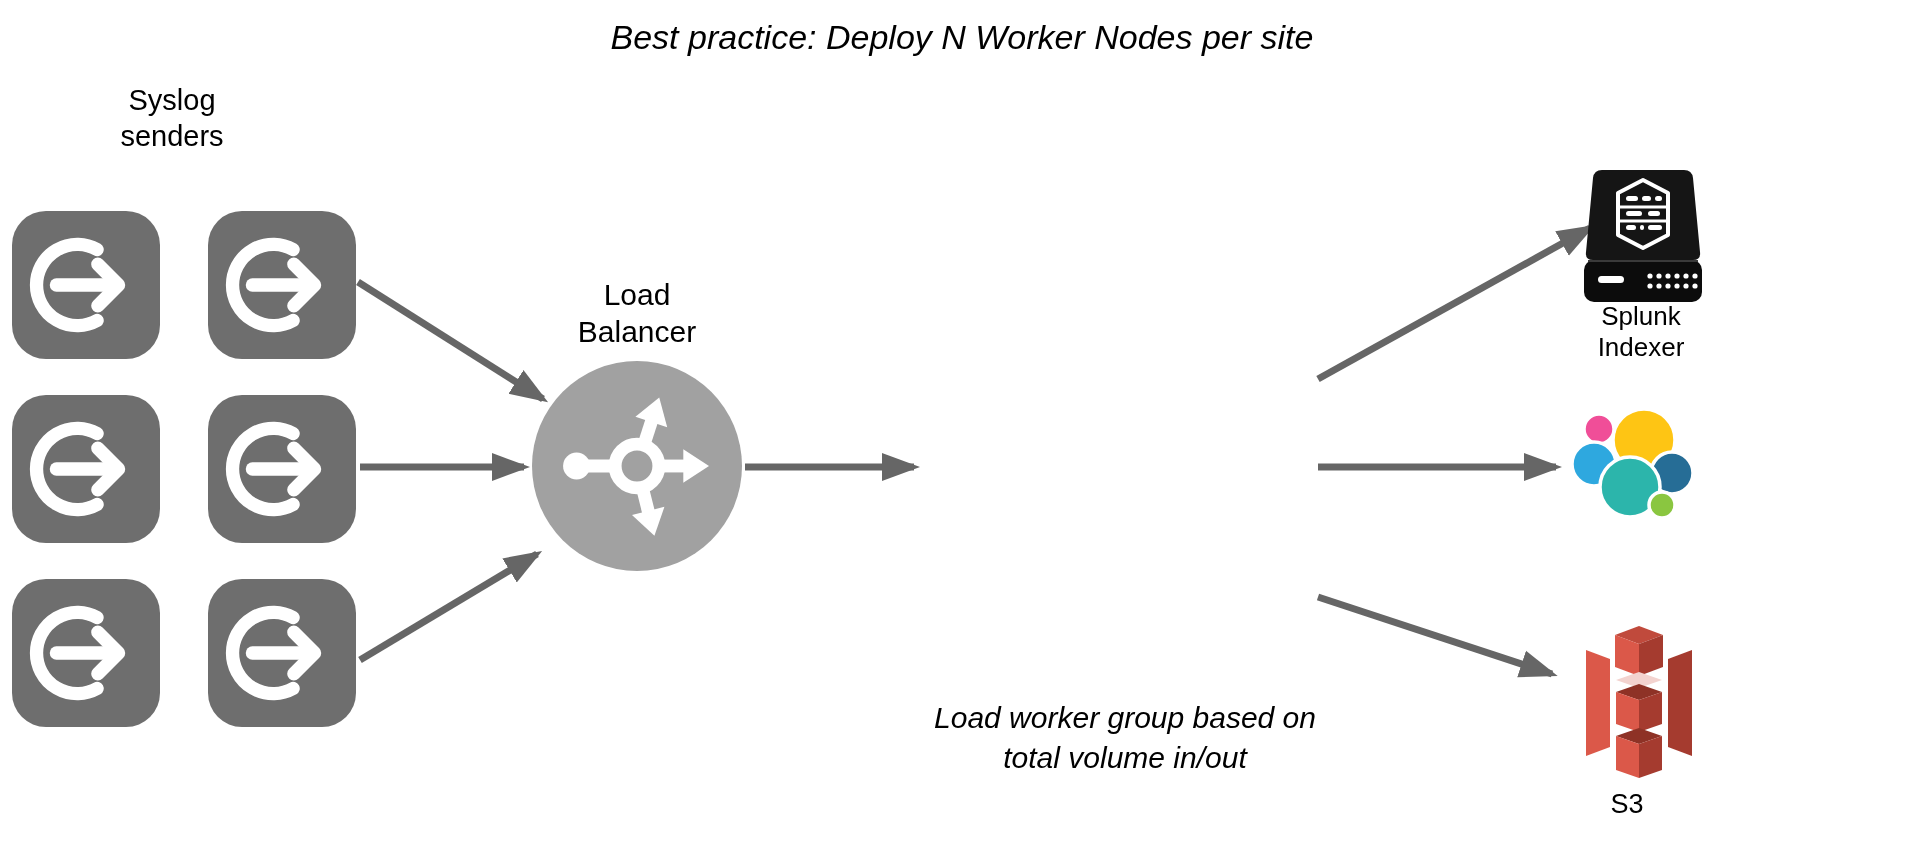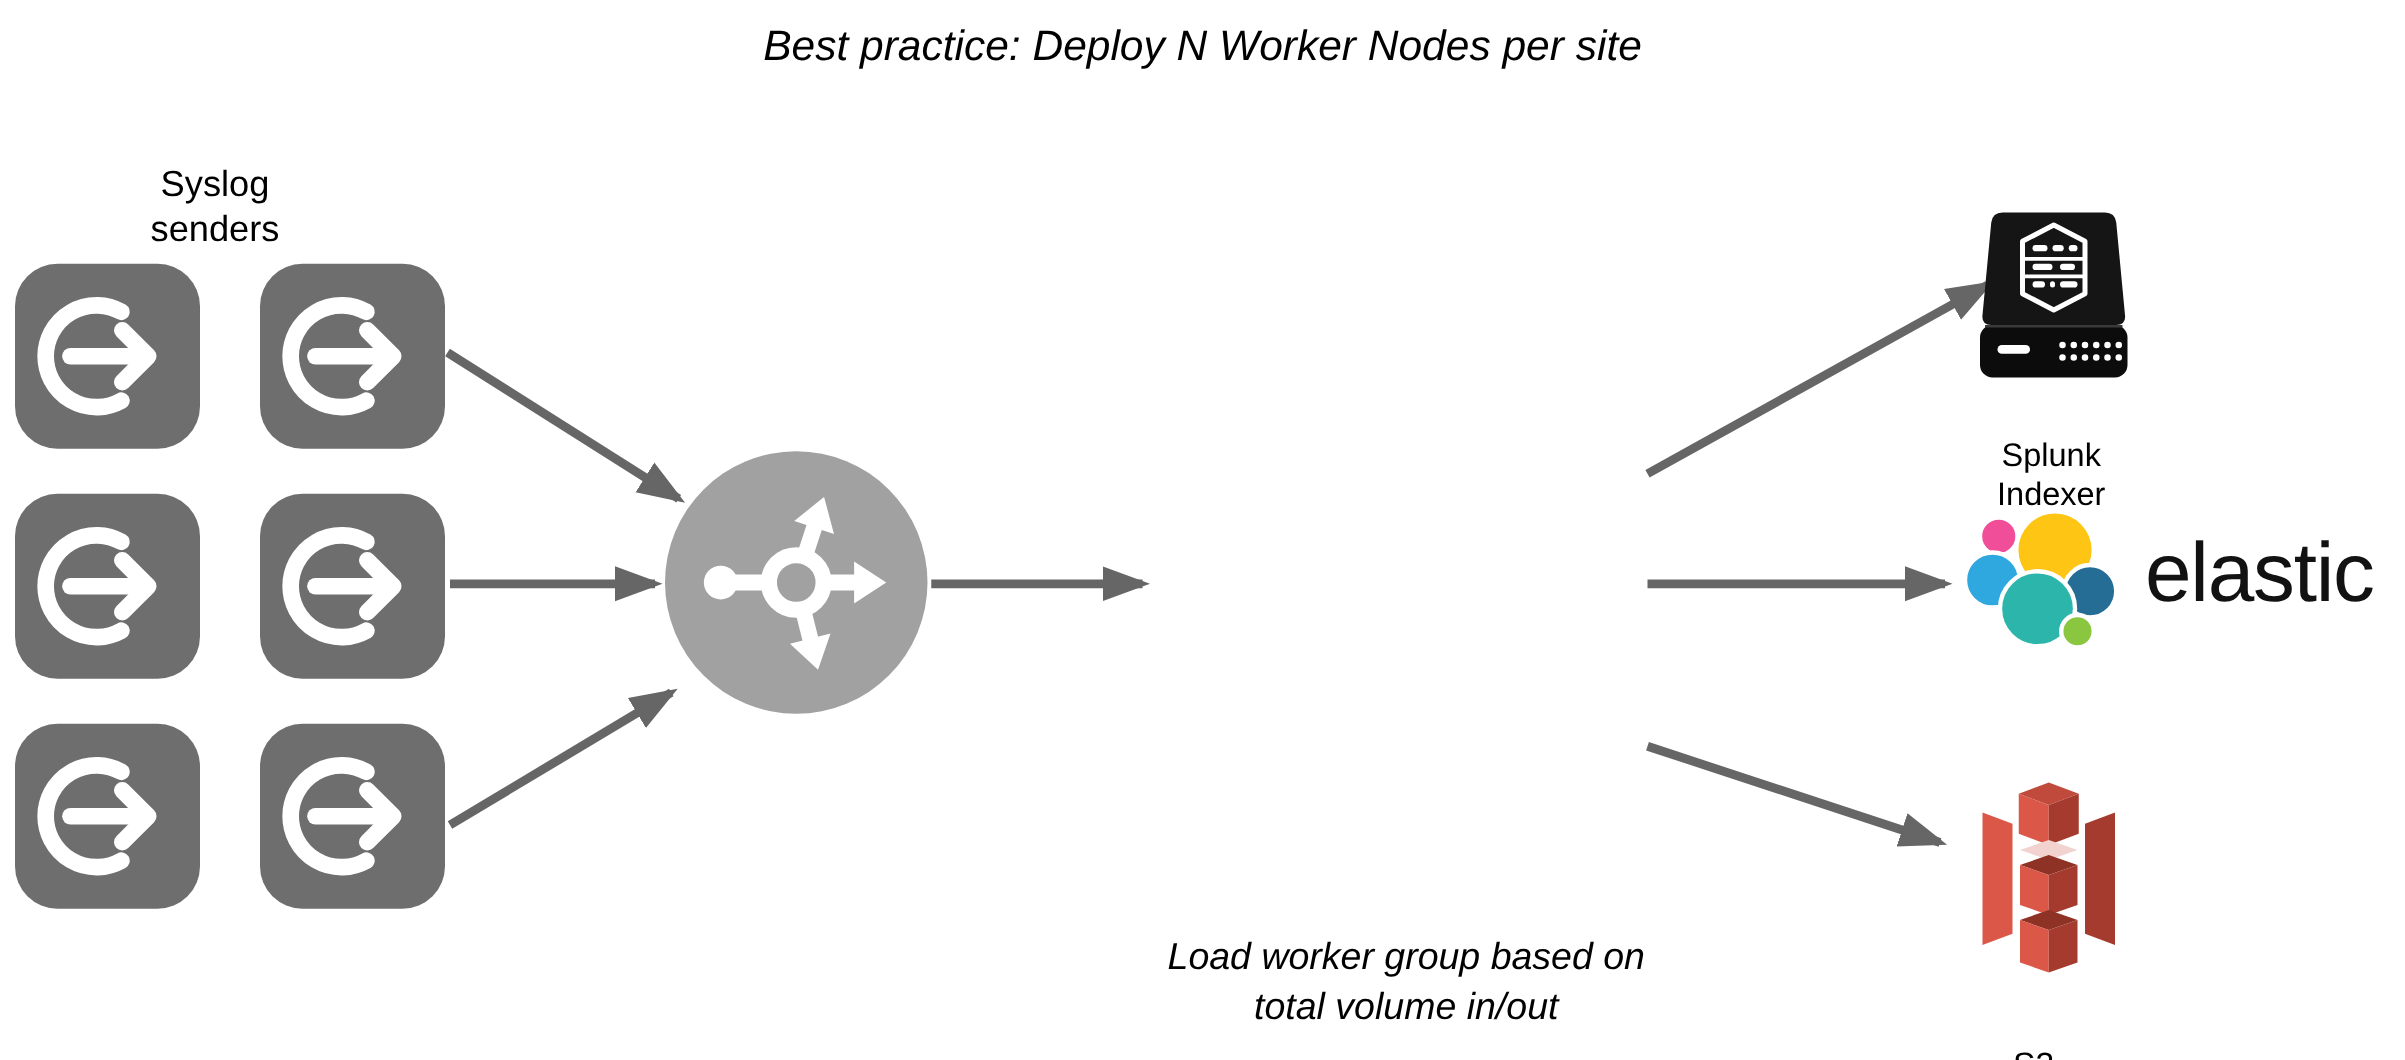--- a/index.html
+++ b/index.html
@@ -5,21 +5,21 @@
   html,body{margin:0;padding:0;background:#fff;}
   .canvas{
     position:relative;width:1924px;height:848px;background:#fff;overflow:hidden;
     font-family:Liberation Sans, sans-serif;color:#000;
   }
   .abs{position:absolute;}
   .title{
     left:0;top:18px;width:1924px;text-align:center;
     font-size:34px;font-style:italic;color:#000;
   }
-  .multiline{white-space:pre-line;text-align:center;margin-top:48px;}
+  .multiline{white-space:pre-line;text-align:center;}
   .syslog-label{left:0;top:82px;width:344px;font-size:29px;line-height:36px;}
   .senders-grid{
     left:12px;top:211px;display:grid;
     grid-template-columns:repeat(2,148px);grid-auto-rows:148px;gap:36px 48px;
   }
   .sender{
     width:148px;height:148px;border-radius:34px;background:#6e6e6e;
     display:flex;align-items:center;justify-content:center;
   }
   .lb-label{left:527px;top:276px;width:220px;font-size:30px;line-height:37px;}
@@ -107,20 +107,22 @@
     </div>
     <div class="sender">
       <svg width="148" height="148" viewBox="0 0 100 100" fill="none" stroke="#fff" stroke-width="9" stroke-linecap="round" stroke-linejoin="round">
         <path d="M 57.5 26 A 27.5 27.5 0 1 0 57.5 74"></path>
         <line x1="30" y1="50" x2="66" y2="50"></line>
         <path d="M 58 36 L 72 50 L 58 64"></path>
       </svg>
     </div>
   </div>
 
+  <div class="abs lb-label multiline">Load
+Balancer</div>
   <div class="abs lb-circle">
     <svg width="180" height="180" viewBox="-70 -70 140 140">
       <circle cx="0" cy="0" r="17" fill="none" stroke="#fff" stroke-width="10"></circle>
       <circle cx="-47" cy="0" r="10.5" fill="#fff"></circle>
       <line x1="-46" y1="0" x2="-18" y2="0" stroke="#fff" stroke-width="10"></line>
       <g fill="#fff" stroke="#fff">
         <g transform="rotate(0)">
           <line x1="17" y1="0" x2="38" y2="0" stroke-width="10"></line>
           <polygon points="56,0 36,-13 36,13" stroke="none"></polygon>
         </g>
@@ -178,21 +180,20 @@
     <svg width="132" height="118" viewBox="0 0 132 118">
       <g stroke="#fff" stroke-width="3.5">
         <circle cx="74" cy="37" r="31" fill="#fec514"></circle>
         <circle cx="29" cy="26" r="15" fill="#f04e98"></circle>
         <circle cx="24" cy="61" r="22" fill="#2ea8df"></circle>
         <circle cx="102" cy="70" r="21" fill="#266d96"></circle>
         <circle cx="60" cy="84" r="30" fill="#2cb5ab"></circle>
         <circle cx="92" cy="102" r="13" fill="#8ac640"></circle>
       </g>
     </svg>
-    <div class="elastic-word">elastic</div>
   </div>
 
   <svg class="abs s3-icon" width="130" height="160" viewBox="0 0 130 160">
     <polygon points="12,26 36,35 36,123 12,132" fill="#db5849"></polygon>
     <polygon points="118,26 94,35 94,123 118,132" fill="#a53b2f"></polygon>
     <polygon points="65,2 89,11 65,20 41,11" fill="#c04a3c"></polygon>
     <polygon points="41,11 65,20 65,52 41,43" fill="#db5849"></polygon>
     <polygon points="89,11 65,20 65,52 89,43" fill="#a53b2f"></polygon>
     <polygon points="65,48 88,56 65,64 42,56" fill="#f3d3cf"></polygon>
     <polygon points="65,60 88,68 65,76 42,68" fill="#8e3226"></polygon>

